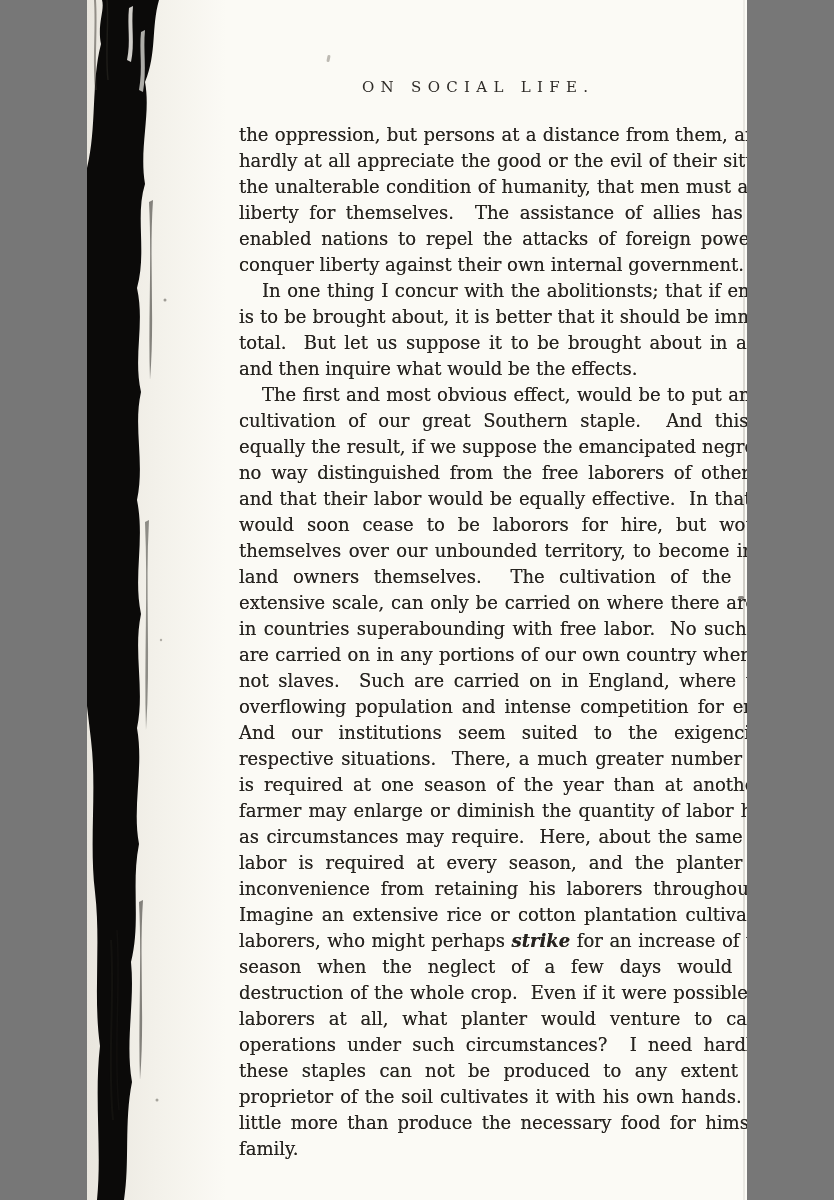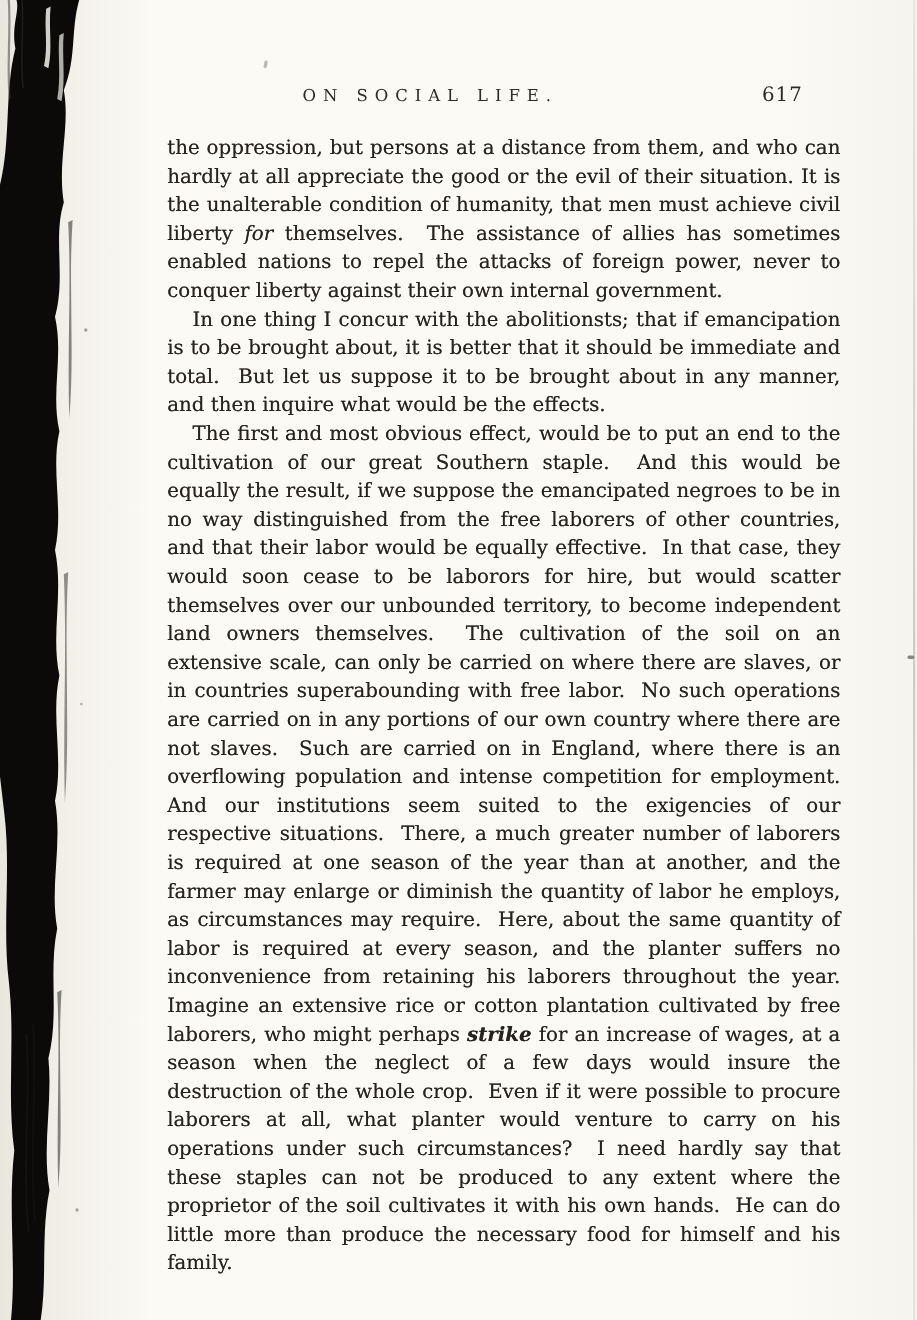--- a/index.html
+++ b/index.html
@@ -2,21 +2,21 @@
 <html style="--paper: #fbfaf5; --ink: #26231f;"><head>
 <meta charset="utf-8">
 <style>
   :root{
     --paper:#fbfaf5;
     --ink:#26231f;
   }
   html,body{margin:0;padding:0;background:#777;}
   .page{
     position:relative;
-    width:834px;height:1200px;
+    width:660px;height:1200px;
     margin:0 auto;
     background:
       linear-gradient(90deg, #e9e6de 0px, #f3f1ea 70px, var(--paper) 140px, var(--paper) 700px, #f6f4ee 834px);
     overflow:hidden;
     font-family:"DejaVu Serif", serif;
     color:var(--ink);
   }
   .binding{position:absolute;left:0;top:0;height:1200px;width:90px;}
   .content{
     position:absolute;left:152px;top:78px;width:612px;
@@ -33,21 +33,21 @@
   }
   .body-text{
     margin-top:22px;
     font-size:18px;line-height:26px;
     text-align:justify;
     text-shadow:0 0 0.5px rgba(35,31,26,0.65);
   }
   .body-text p{margin:0;}
   .body-text p.indent{text-indent:23px;}
   .seg{white-space:pre-wrap;}
-  .italic{font-style:italic;}
+  .italic{}
   .bold-italic{font-style:italic;font-weight:bold;}
   .edge-line{
     position:absolute;right:2px;top:0;bottom:0;width:2px;
     background:linear-gradient(180deg, rgba(120,115,105,0.10), rgba(120,115,105,0.32) 50%, rgba(120,115,105,0.12));
   }
   .speck-right{
     position:absolute;right:3px;top:596px;width:6px;height:3px;
     background:#4d4a44;border-radius:2px;opacity:0.65;
   }
   .speck-top{

